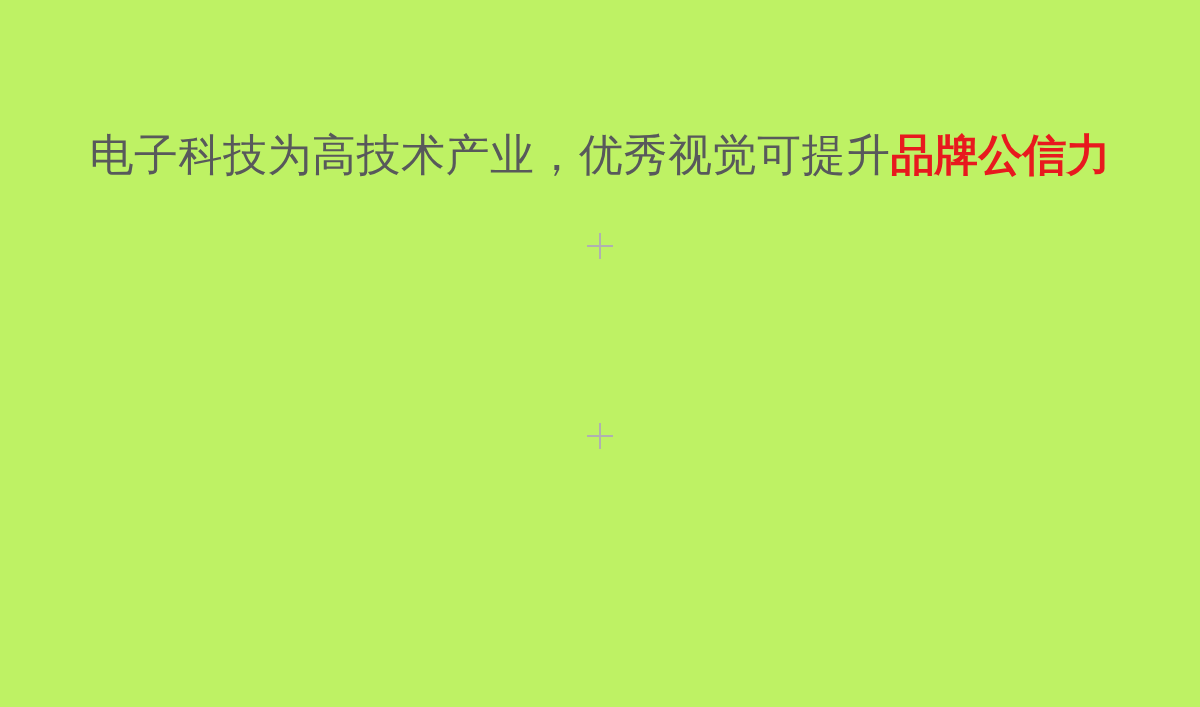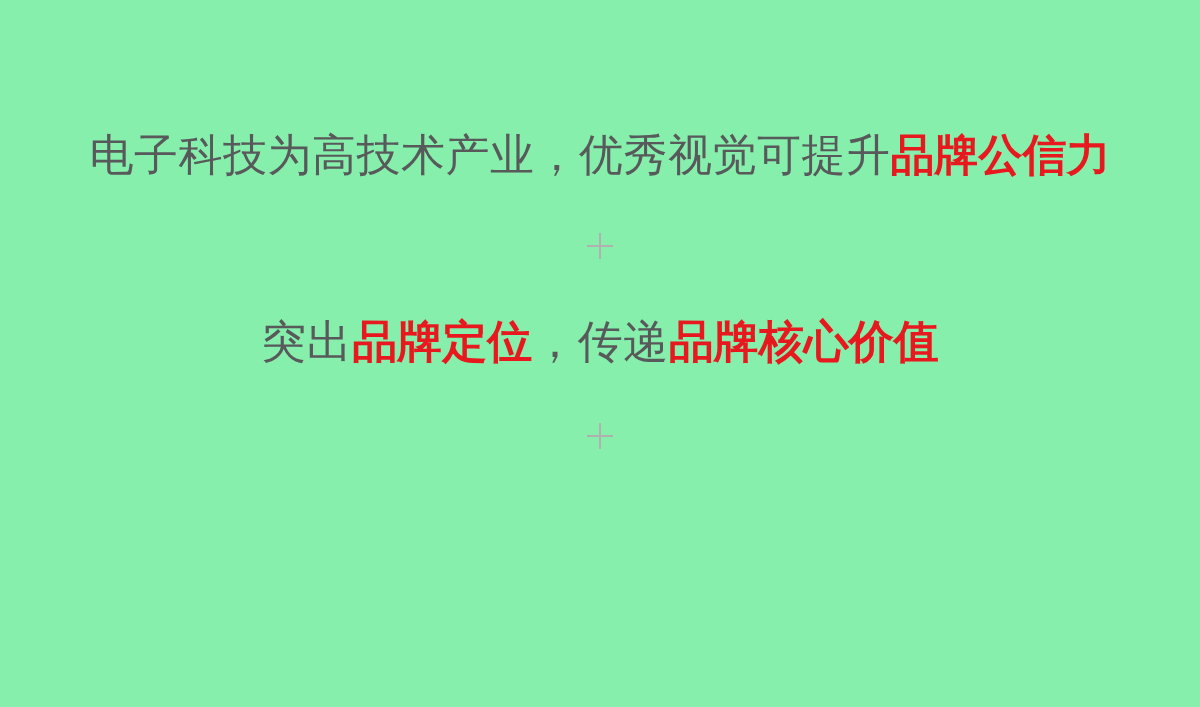--- a/index.html
+++ b/index.html
@@ -11,21 +11,21 @@
     height: 707px;
     background: #eeeeee;
     font-family: "Liberation Sans", "DejaVu Sans", sans-serif;
     overflow: hidden;
   }
 
   .slide {
     position: relative;
     width: 1200px;
     height: 707px;
-    background: #86efac;
+    background: #bef264;
     display: flex;
     flex-direction: column;
     align-items: center;
     justify-content: flex-start;
     box-sizing: border-box;
   }
 
   
   .statement {
     width: 100%;
@@ -116,22 +116,19 @@
 <div class="slide">
 
   <div class="statement line-1">
     <span class="seg">电子科技为高技术产业，优秀视觉可提升</span><span class="seg accent">品牌公信力</span>
   </div>
 
   <div class="plus-sep plus-1">
     <span class="glyph"></span>
   </div>
 
-  <div class="statement line-2">
-    <span class="seg">突出</span><span class="seg accent">品牌定位</span><span class="seg">，传递</span><span class="seg accent">品牌核心价值</span>
-  </div>
 
   <div class="plus-sep plus-2">
     <span class="glyph"></span>
   </div>
 
 
 </div>
 
 </body></html>

